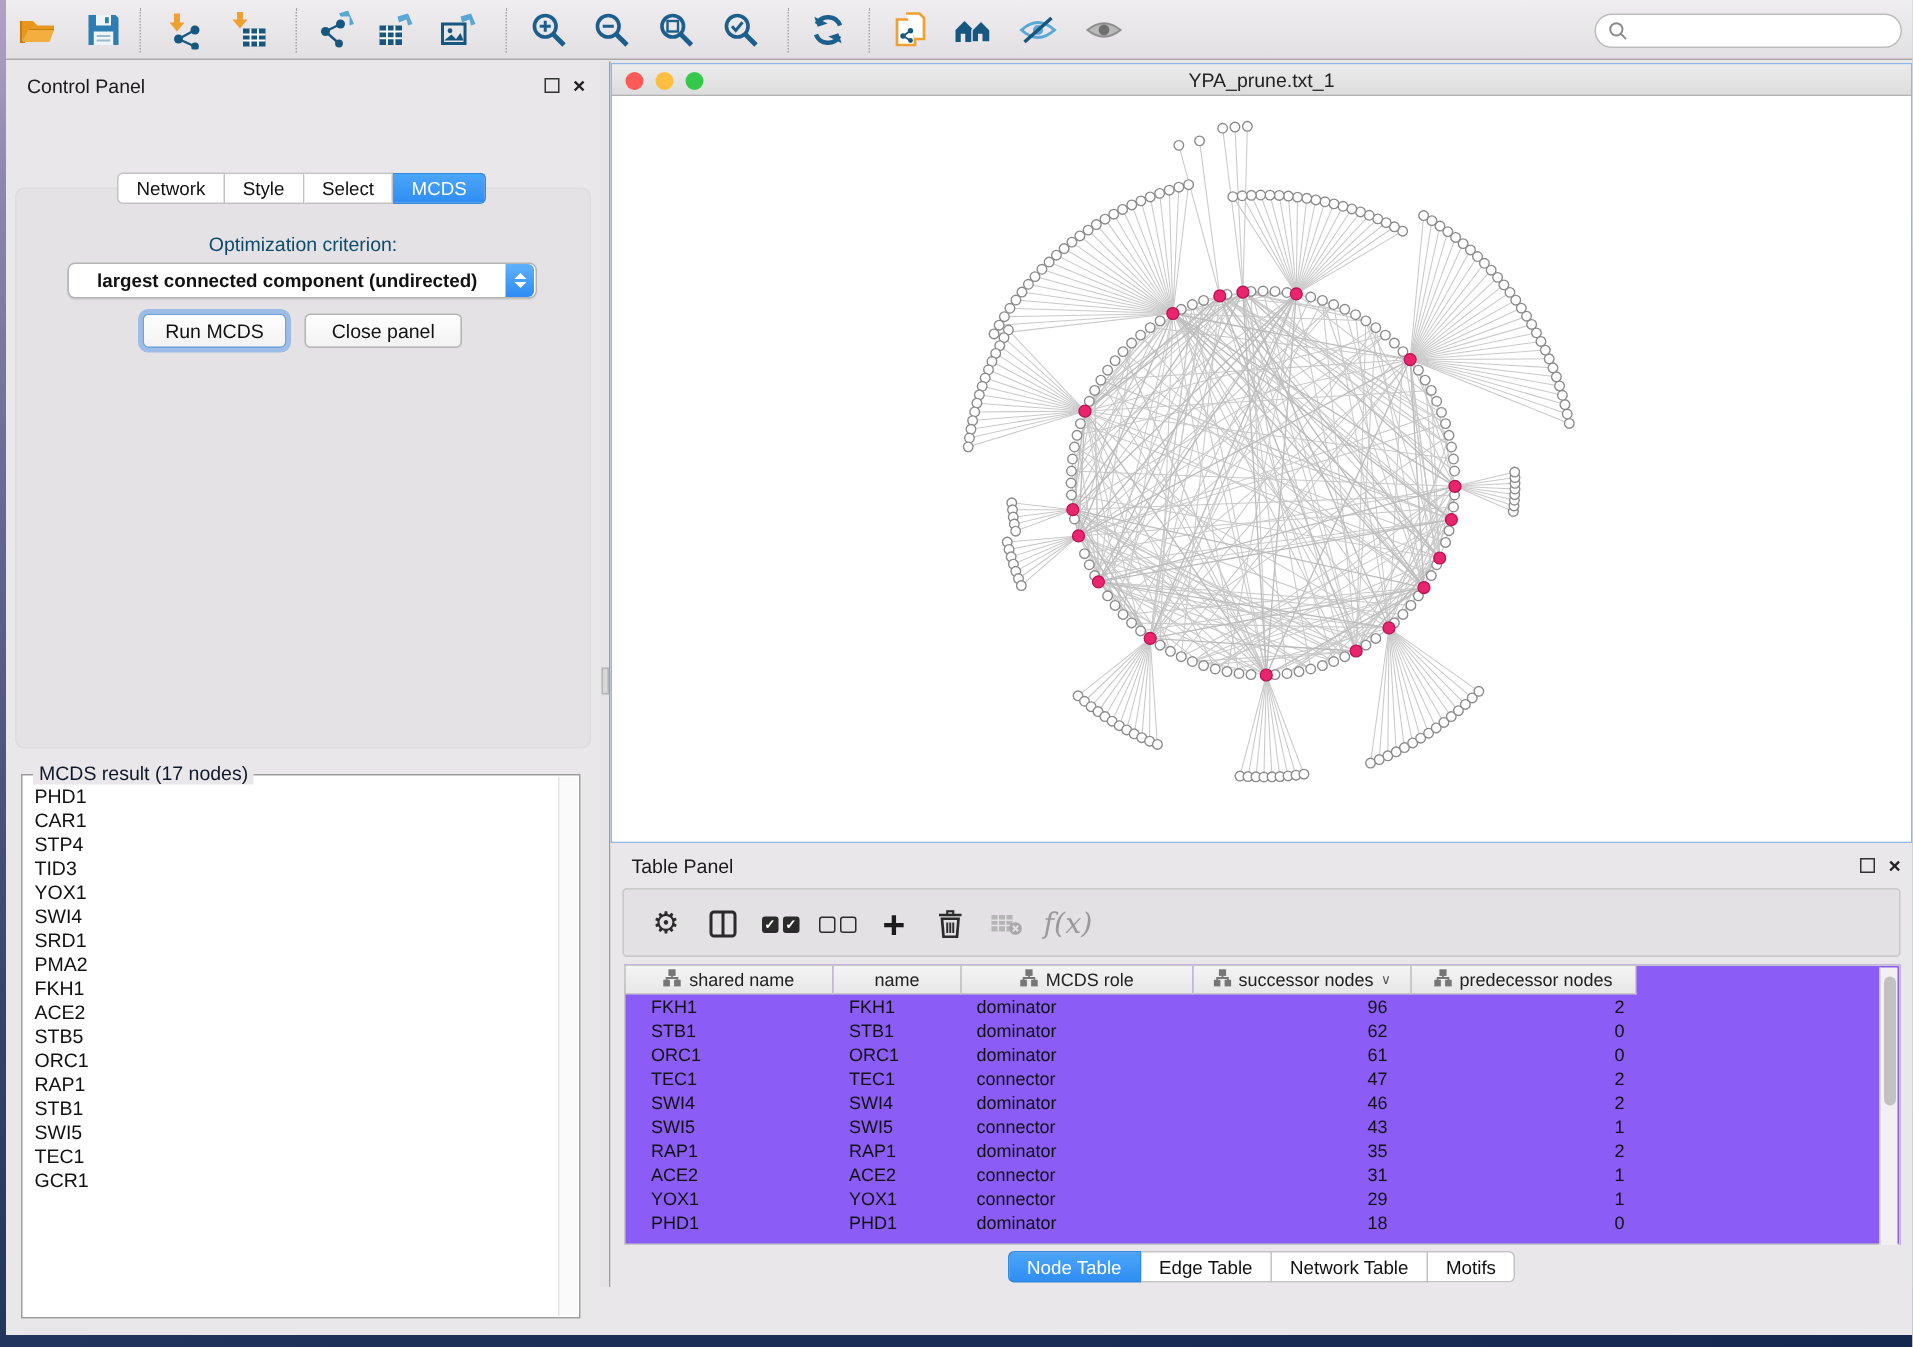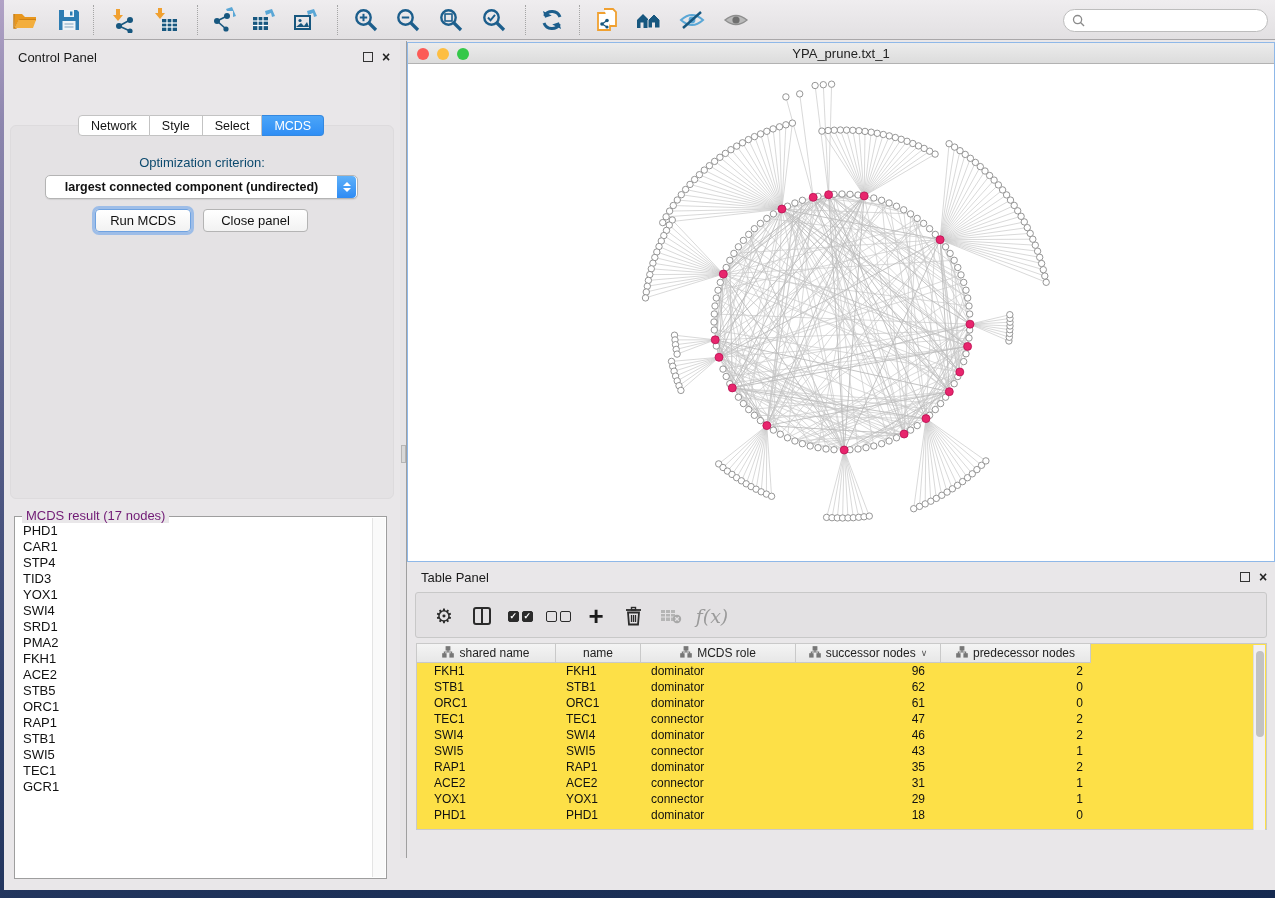--- a/index.html
+++ b/index.html
@@ -46,21 +46,21 @@
     background:linear-gradient(#5fb1f9,#2e8bf4); display:flex; flex-direction:column; align-items:center; justify-content:center; gap:2px; }
   .dd-stepper i { width:0; height:0; border-left:4px solid transparent; border-right:4px solid transparent; }
   .dd-up { border-bottom:4px solid #fff; }
   .dd-down { border-top:4px solid #fff; }
 
   .push-btn { position:absolute; top:168px; height:23px; background:linear-gradient(#ffffff,#f2f2f2);
     border:1px solid #b4b4b4; border-radius:4px; font-size:13px; color:#111;
     display:flex; align-items:center; justify-content:center; font-family:"Liberation Sans",sans-serif; }
   .focus-ring { box-shadow:0 0 0 3px rgba(98,158,235,.55); border-color:#6fa2e0; }
 
-  .result-legend { position:absolute; left:18px; top:467px; background:#e9e7e9; padding:0 4px; font-size:13px; color:#701a75; z-index:2; }
+  .result-legend { position:absolute; left:18px; top:467px; background:#e9e7e9; padding:0 4px; font-size:13px; color:#0f172a; z-index:2; }
   .result-box { position:absolute; left:10px; top:475px; width:373px; height:363px; background:#fff; border:1px solid #9e9e9e; }
   .result-scroll { position:absolute; right:1px; top:1px; bottom:1px; width:13px; background:#fafafa; border-left:1px solid #e4e4e4; }
   .result-list { position:absolute; left:8px; top:6px; }
   .result-item { font-size:13px; color:#111; line-height:16px; }
 
   
   .vsplit { position:absolute; left:396px; top:41px; width:7px; height:817px; background:#e6e4e6; border-right:1px solid #9f9f9f; }
   .vsplit-handle { position:absolute; left:1px; top:404px; width:5px; height:18px; background:#d8d8d8; border:1px solid #b5b5b5; }
   .hsplit-handle { position:absolute; left:833px; top:561px; width:10px; height:5px; background:#d4d4d4; border:1px solid #ababab; }
 
@@ -78,21 +78,21 @@
   .t-toolbar { position:absolute; left:8px; top:30px; width:852px; height:46px; background:#e3e1e3;
     border:1px solid #c8c8c8; border-radius:3px; }
   .t-tool { position:absolute; top:9px; width:28px; height:28px; display:flex; align-items:center; justify-content:center; }
   .gear-glyph { font-size:20px; color:#2b2b2b; line-height:28px; }
   .fx-glyph { font-family:"DejaVu Serif", serif; font-style:italic; font-size:19px; color:#9a9a9a; }
   .cb { display:inline-block; width:11px; height:11px; border:1.5px solid #2b2b2b; border-radius:2px; margin:0 1.5px; position:relative; }
   .cb.filled { background:#2b2b2b; }
   .cb.filled:after { content:"✓"; color:#fff; font-size:9px; position:absolute; left:1px; top:-1px; font-weight:bold;}
   .plus-glyph { font-size:26px; font-weight:bold; color:#1c1c1c; line-height:26px; }
 
-  .ttable { position:absolute; left:9px; top:81px; width:851px; height:187px; background:#fde047; border:1px solid #c9c9c9; }
+  .ttable { position:absolute; left:9px; top:81px; width:851px; height:187px; background:#8b5cf6; border:1px solid #c9c9c9; }
   .thead { position:absolute; left:0; top:0; height:19px; display:flex; }
   .th { height:19px; background:linear-gradient(#f4f4f4,#e7e7e7); border-right:1px solid #c9c9c9; border-bottom:1px solid #c9c9c9;
     display:flex; align-items:center; justify-content:center; font-size:12px; color:#222; gap:5px; }
   .tbody { position:absolute; left:0; top:19px; }
   .tr { display:flex; height:16px; }
   .td { font-size:12px; color:#111; line-height:16px; white-space:nowrap; overflow:hidden; }
   .td.num { text-align:right; }
   .t-scroll { position:absolute; right:1px; top:1px; width:12px; height:185px; background:#f2f0f2; border-left:1px solid #ddd; }
   .t-thumb { position:absolute; left:1.5px; top:6px; width:8px; height:86px; background:#c2c2c2; border-radius:4px; }
   .sortchev { font-size:9px; color:#555; }
@@ -1172,17 +1172,25 @@
               <div class="td" style="width: 155px; padding-left: 10px;">dominator</div>
               <div class="td num" style="width: 145px; padding-left: 0px; padding-right: 16px;">18</div>
               <div class="td num" style="width: 150px; padding-left: 0px; padding-right: 8px;">0</div>
             </div>
           </div>
       <div class="t-scroll">
             <div class="t-thumb"></div>
           </div>
     </div>
 
+    <div class="t-tabs">
+          <div class="seg-tabs" id="tp-tabs" style="position:static">
+            <div class="seg-tab sel">Node Table</div>
+            <div class="seg-tab">Edge Table</div>
+            <div class="seg-tab">Network Table</div>
+            <div class="seg-tab">Motifs</div>
+          </div>
+        </div>
   </div>
 
 
 </div>
 </div>
 
 </body></html>

